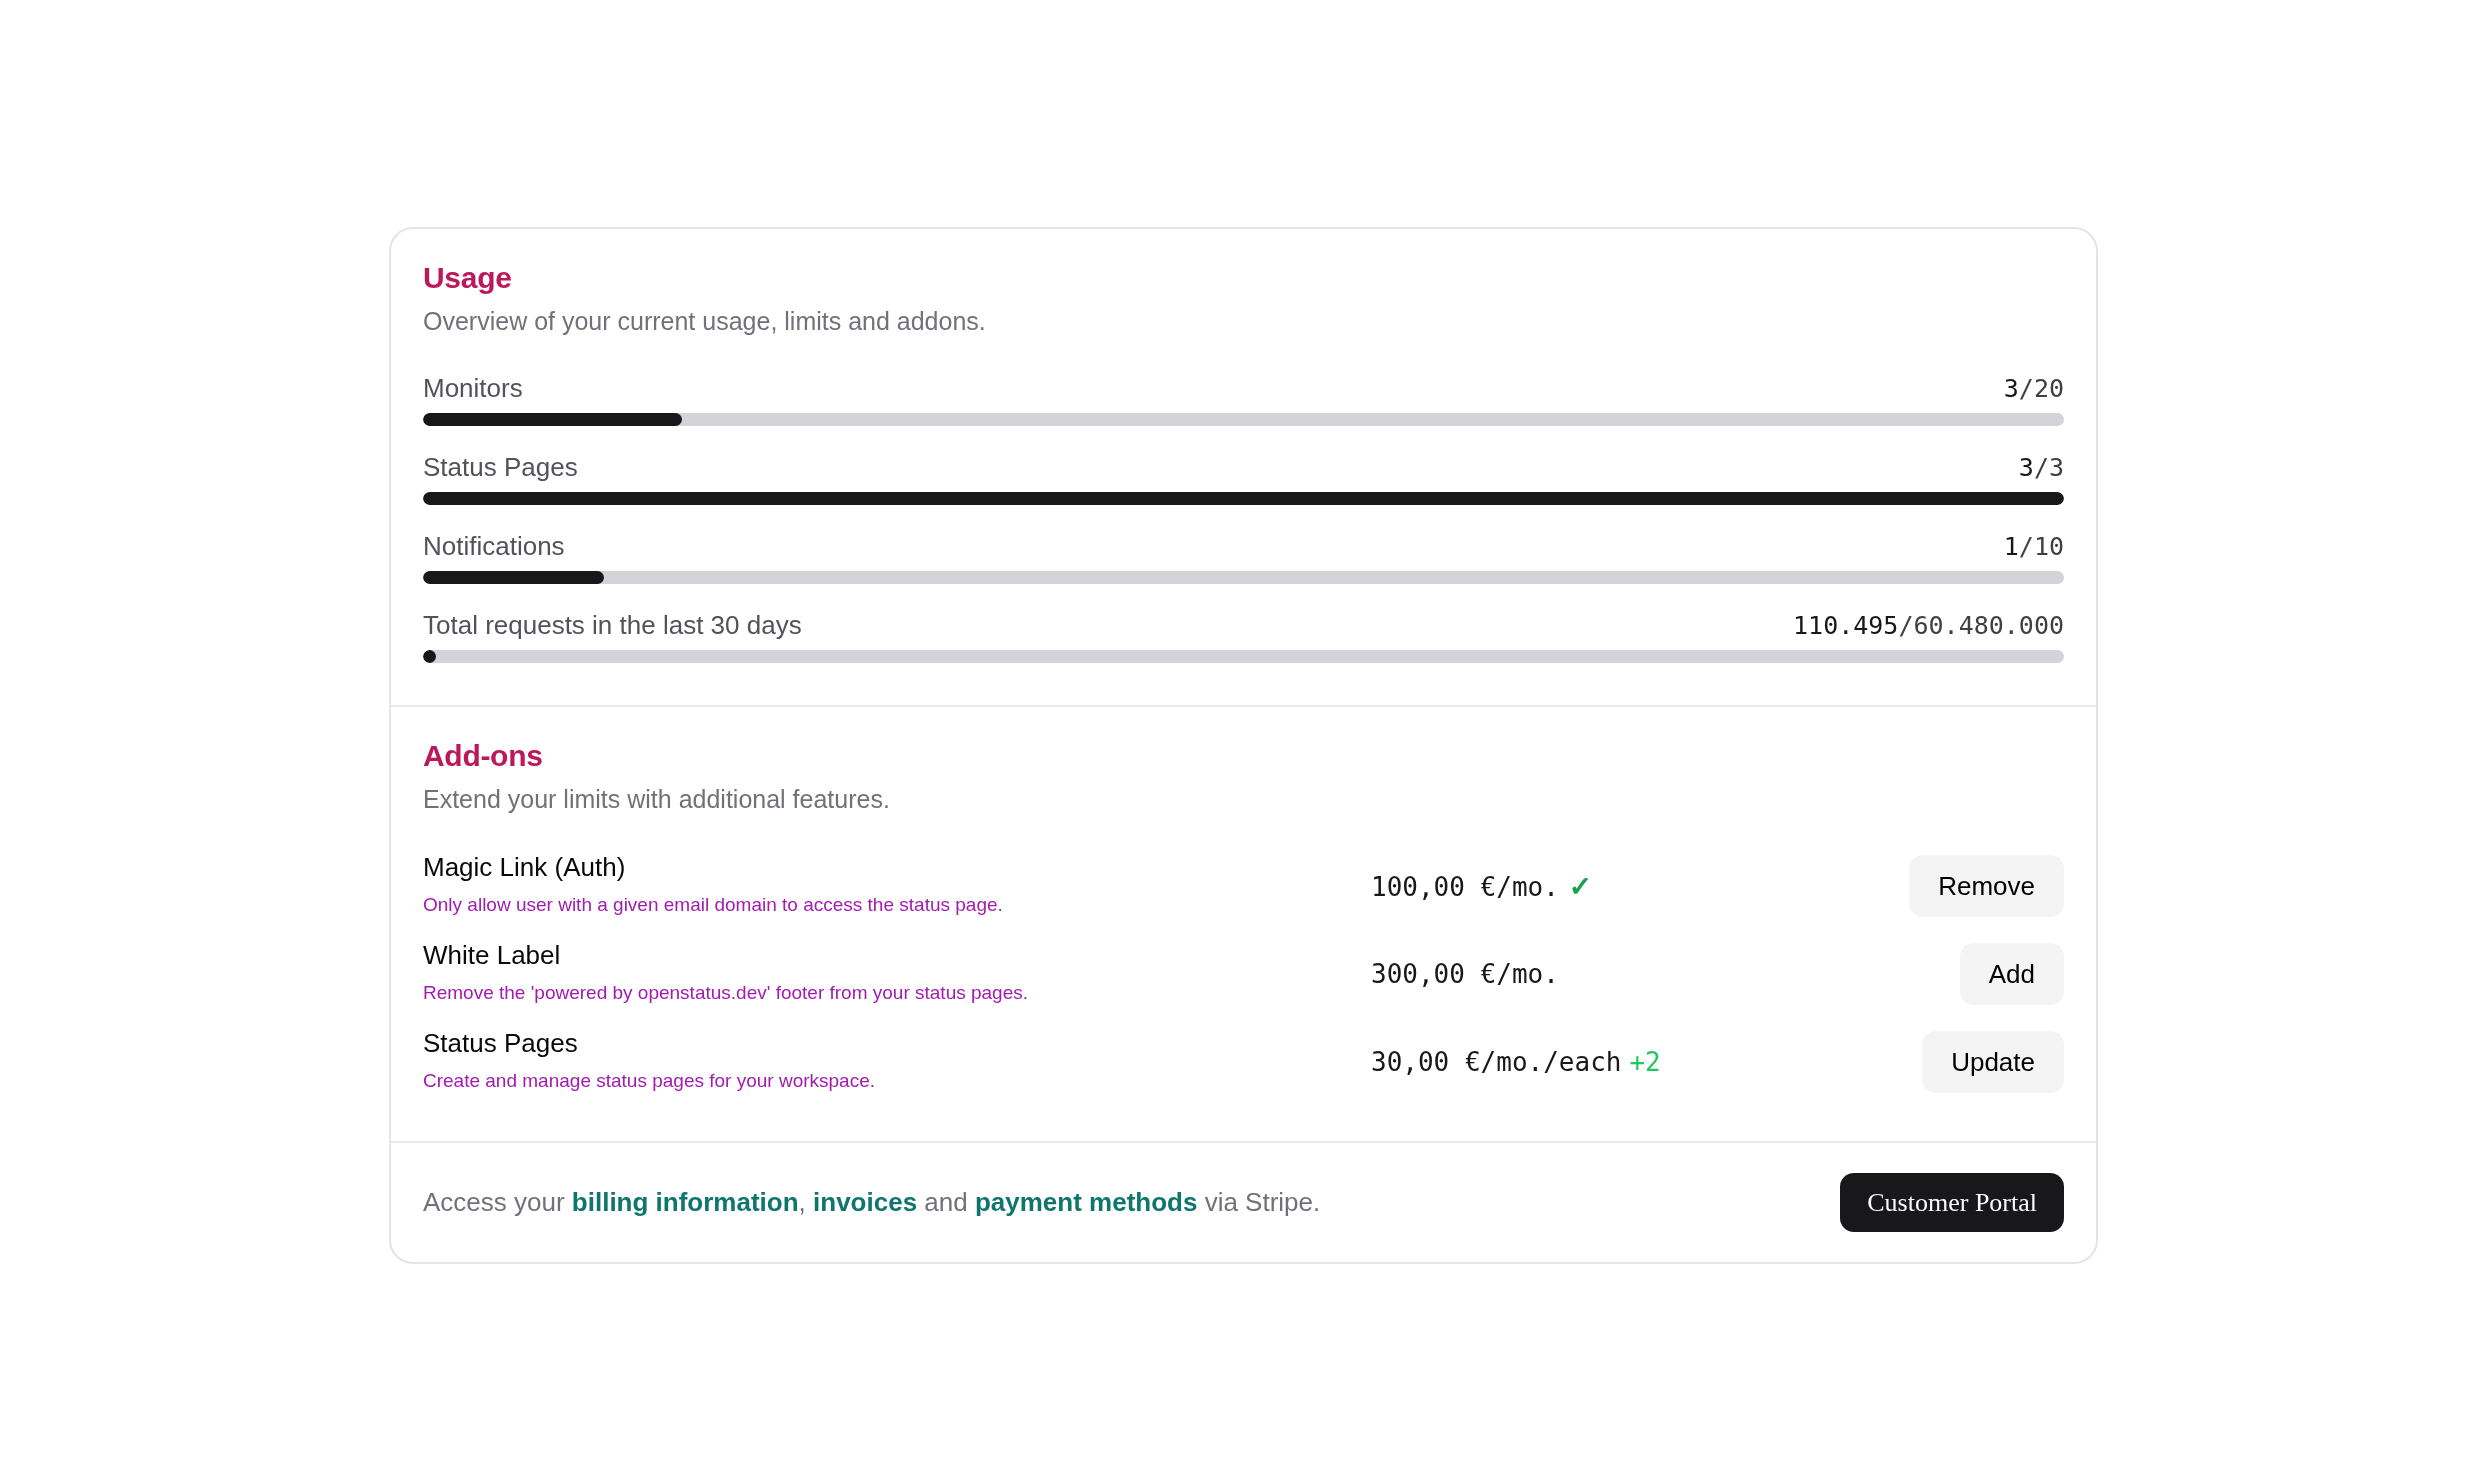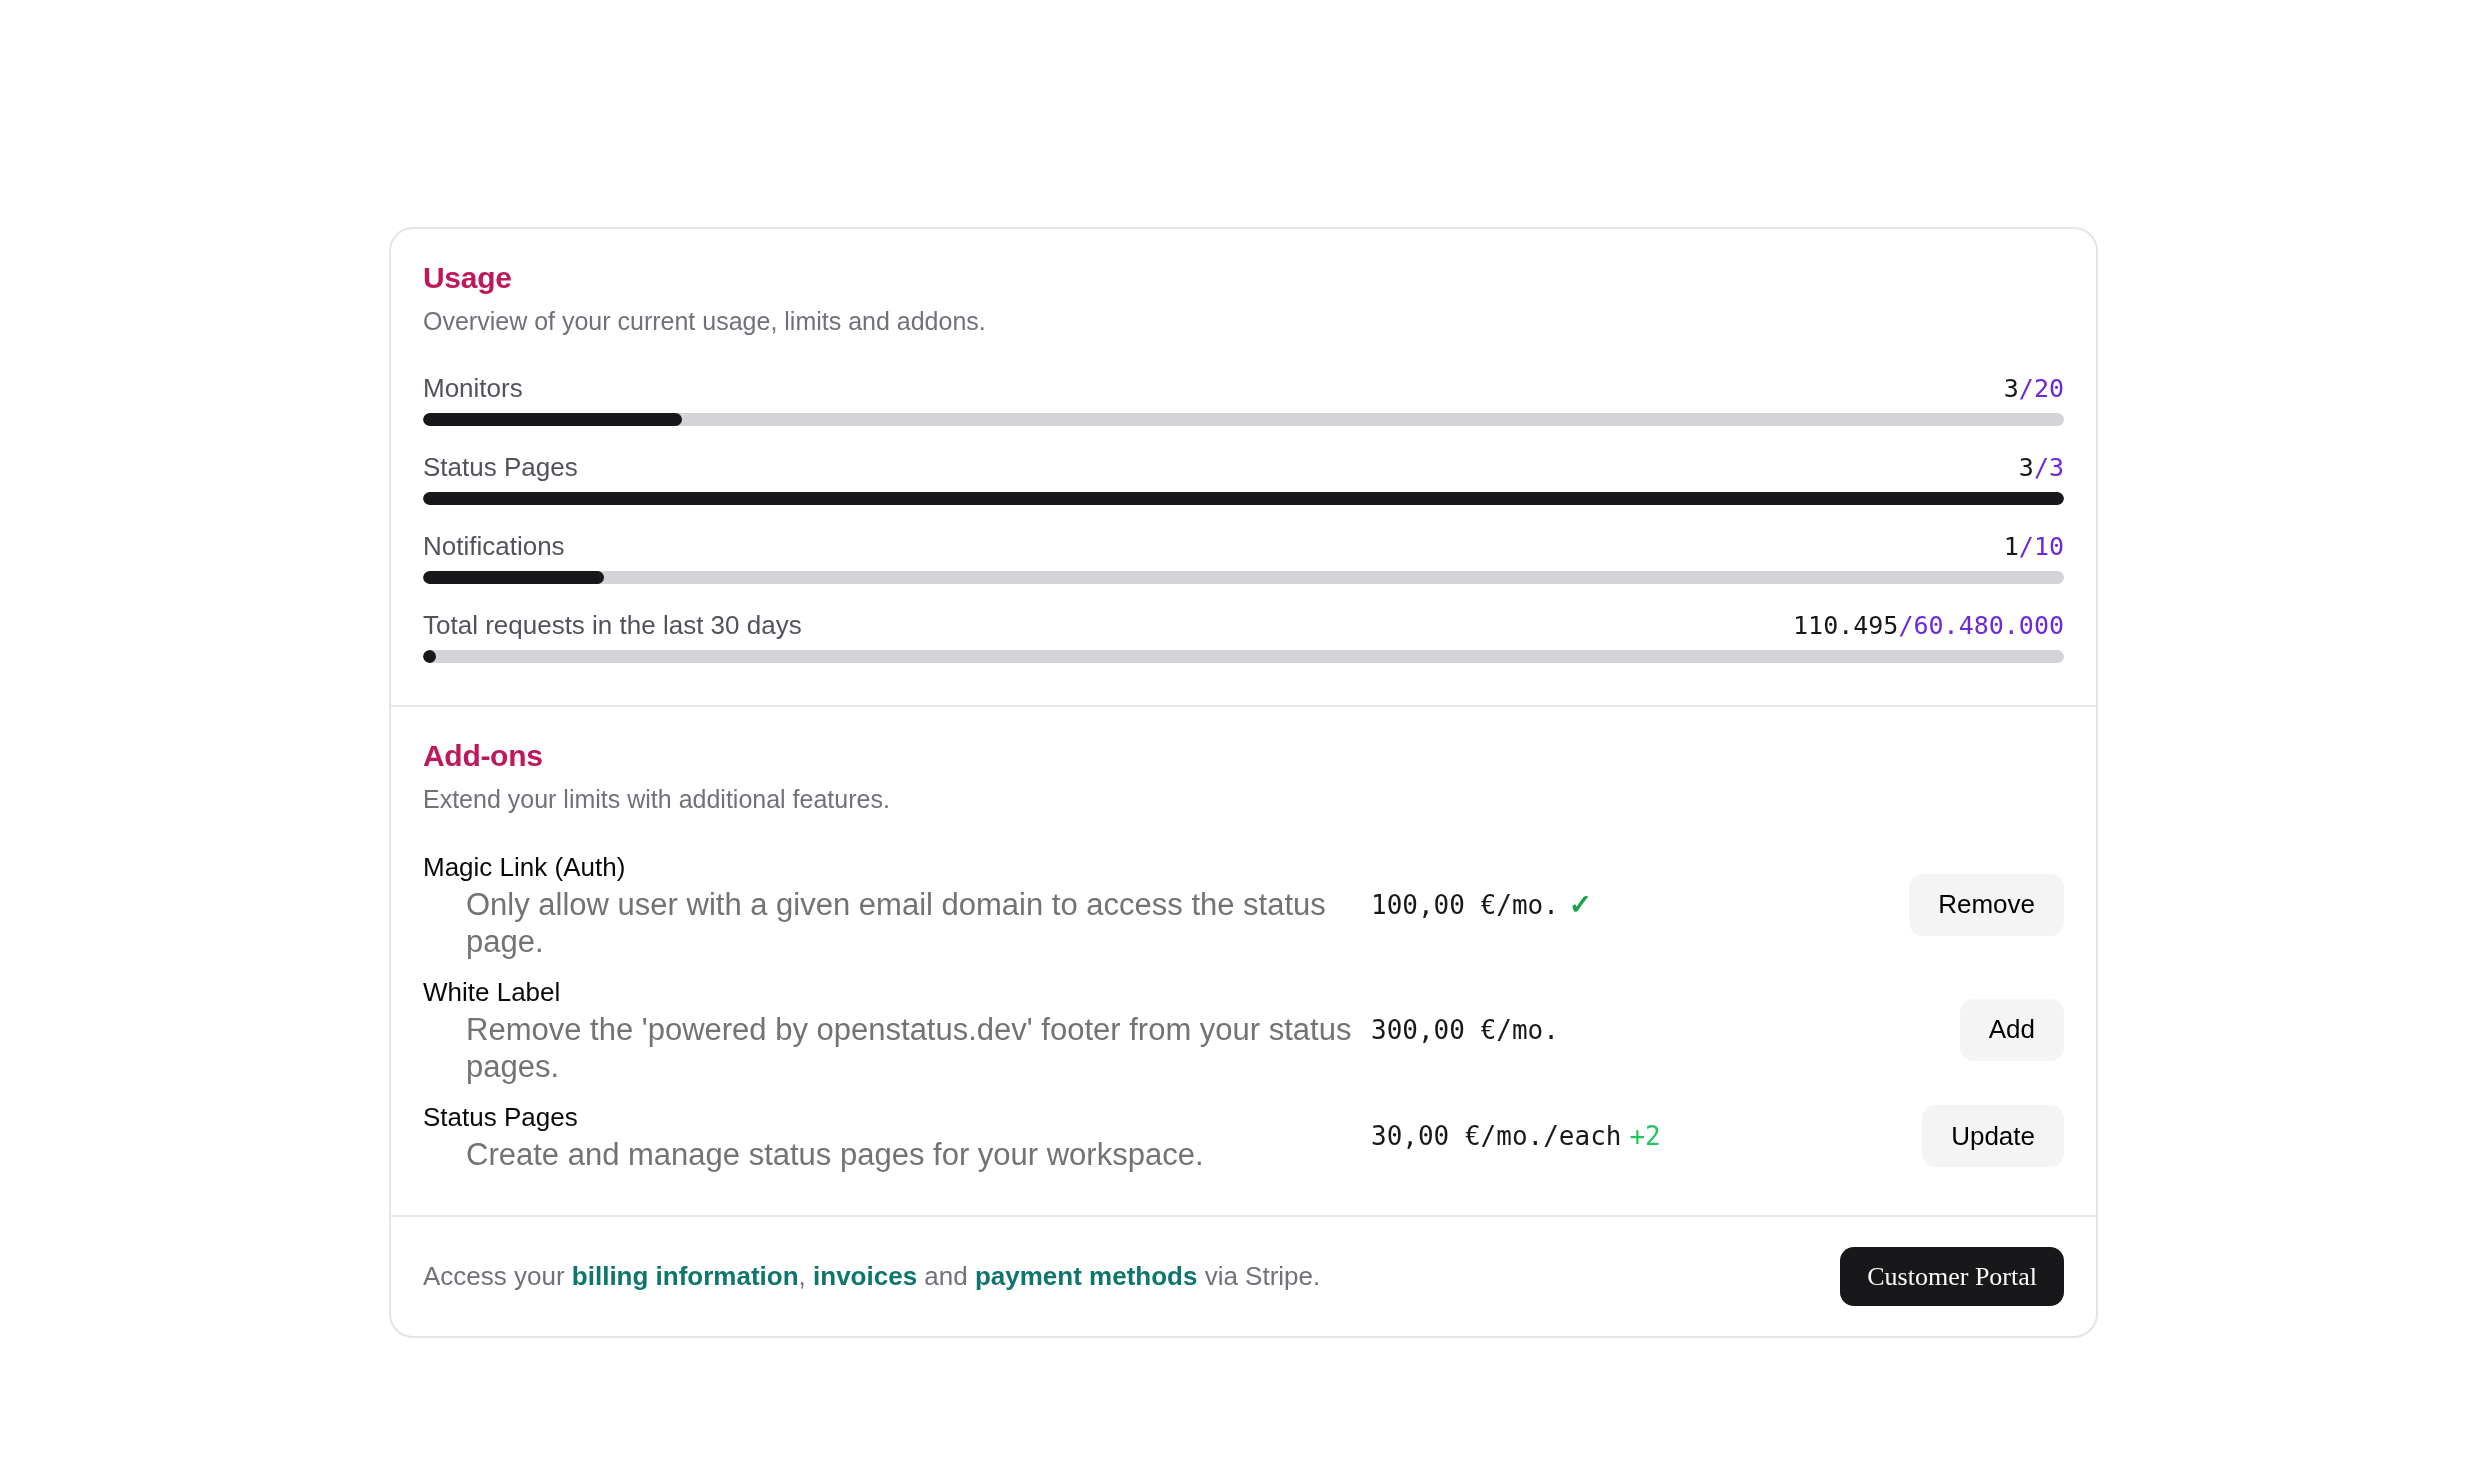--- a/index.html
+++ b/index.html
@@ -14,30 +14,30 @@
   .section-title { font-size: 30px; font-weight: 700; letter-spacing: -0.3px; color: #be185d; line-height: 38px; }
   .section-subtitle { margin-top: 8px; font-size: 25px; color: #71717a; line-height: 32px; }
 
   
   .meters { margin-top: 36px; }
   .meter + .meter { margin-top: 26px; }
   .meter-head { display: flex; justify-content: space-between; align-items: baseline; line-height: 30px; }
   .meter-label { font-size: 26px; color: #52525b; }
   .meter-value { font-family: "DejaVu Sans Mono", monospace; font-size: 25px; }
   .meter-value .used { color: #18181b; }
-  .meter-value .rest { color: #6d28d9; }
+  .meter-value .rest { color: #404040; }
   .meter-track { margin-top: 9px; height: 13px; border-radius: 989px; background: #d4d4d8; overflow: hidden; }
   .meter-fill { height: 100%; border-radius: 989px; background: #18181b; min-width: 13px; }
 
   
   .addon-rows { margin-top: 34px; }
   .addon-row { display: grid; grid-template-columns: 1fr 525px 168px; align-items: center; }
   .addon-row + .addon-row { margin-top: 14px; }
   .addon-name { font-size: 26px; font-weight: 500; color: #09090b; line-height: 37px; }
-  .addon-desc { font-size: 31px; color: #737373; line-height: 37px; margin-left: 43px; }
+  .addon-desc { font-size: 19px; color: #a21caf; line-height: 37px; }
   .addon-price { font-family: "DejaVu Sans Mono", monospace; font-size: 26px; color: #18181b; white-space: nowrap; }
   .addon-price .check { color: #16a34a; font-family: "Liberation Sans", sans-serif; font-weight: 600; margin-left: 10px; font-size: 28px; }
   .addon-price .qty { color: #22c55e; margin-left: 8px; }
   .btn-secondary {
     justify-self: end; border: none; cursor: pointer;
     background: #f4f4f5; color: #000000; border-radius: 14px;
     font-family: "Liberation Sans", sans-serif; font-size: 26px; font-weight: 500;
     height: 62px; padding: 0 29px;
   }
   

